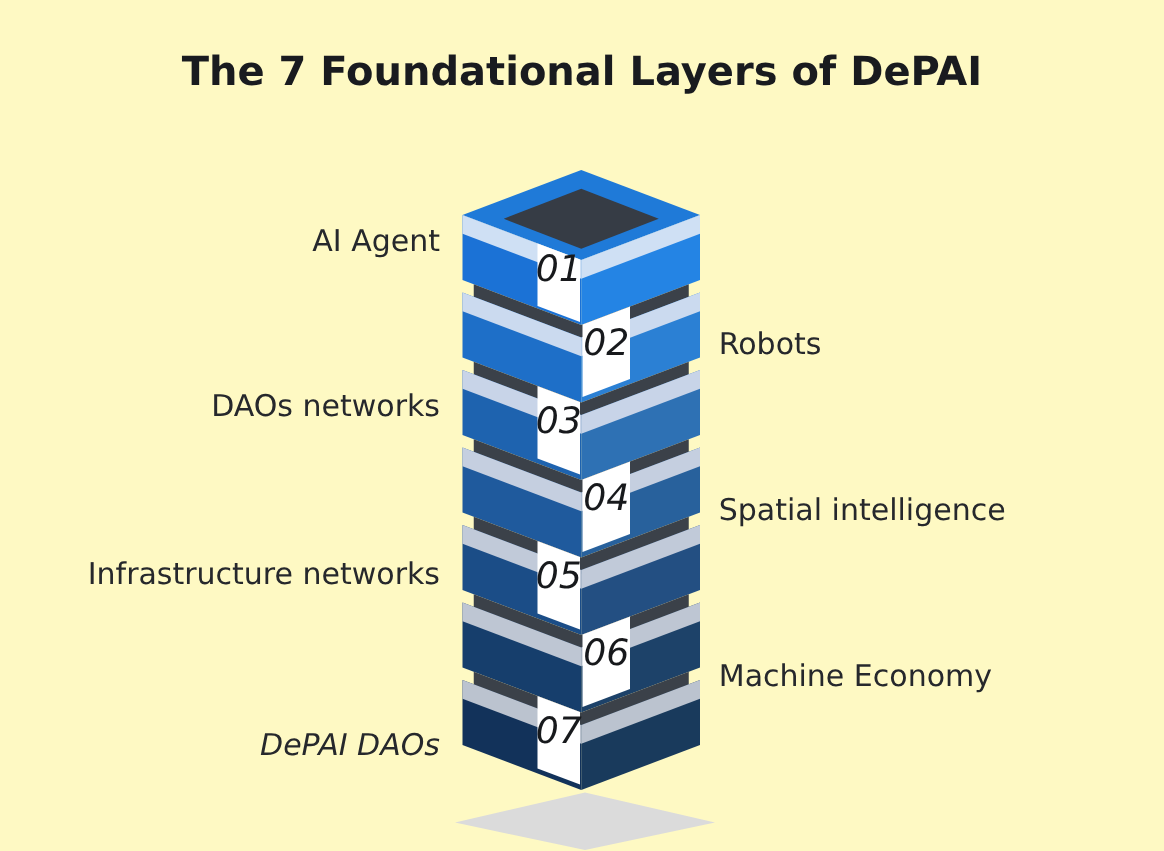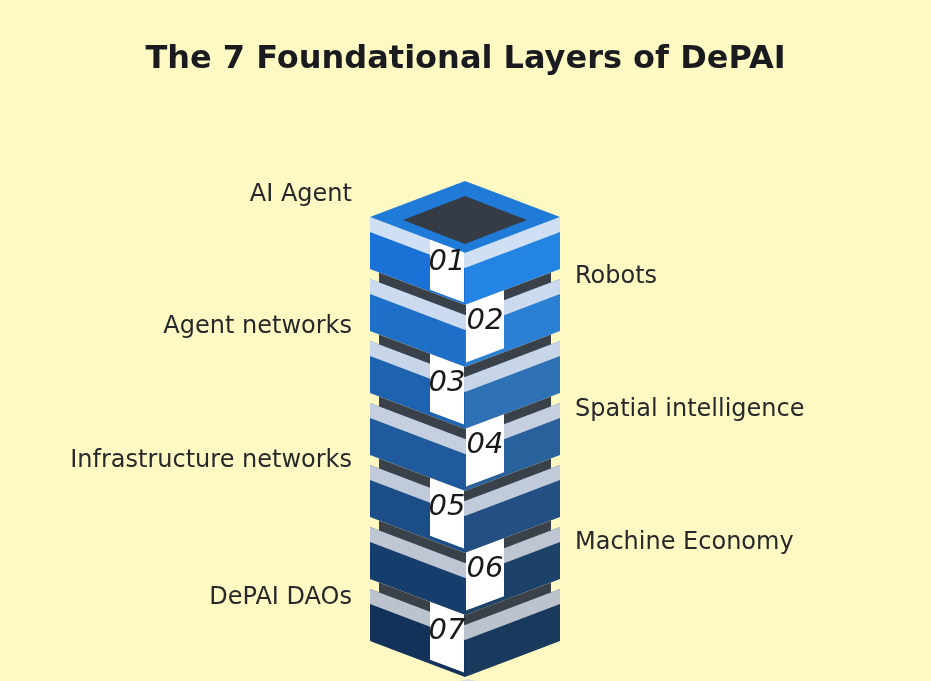--- a/index.html
+++ b/index.html
@@ -12,21 +12,21 @@
   }
   .title{
     position:absolute;
     top:38px;left:0;width:931px;
     text-align:center;
     font-size:32px;
     font-weight:bold;
     letter-spacing:0px;
     color:#191b1f;
   }
-  .tower-wrap{position:absolute;inset:0;margin-top:45px;}
+  .tower-wrap{position:absolute;inset:0;}
   .tower-wrap svg{position:absolute;left:0;top:0;}
   .lbl{
     position:absolute;
     font-size:24px;
     line-height:24px;
     color:#26282c;
     white-space:nowrap;
   }
   .lbl.side-left{right:579px;text-align:right;}
   .lbl.side-right{left:575px;text-align:left;margin-top:23px;}
@@ -101,19 +101,19 @@
         <polygon points="465.0,580.0 560.0,544.0 560.0,596.0 465.0,632.0" fill="#193a5c"></polygon>
         <polygon points="370.0,544.0 465.0,580.0 465.0,595.0 370.0,559.0" fill="#bbc3cf"></polygon>
         <polygon points="465.0,580.0 560.0,544.0 560.0,559.0 465.0,595.0" fill="#bbc3cf"></polygon>
         <polygon points="430.0,556.7 464.0,569.6 464.0,627.6 430.0,614.7" fill="#ffffff"></polygon>
         <text x="447" y="584" text-anchor="middle" dominant-baseline="central" fill="#17191c" class="num-text">07</text>
       </svg>
   </div>
 
   <div class="lbl lbl-0 side-left" style="color: rgb(38, 40, 44);">AI Agent</div>
   <div class="lbl lbl-1 side-right" style="color: rgb(38, 40, 44);">Robots</div>
-  <div class="lbl lbl-2 side-left" style="color: rgb(38, 40, 44);">Agent networks</div>
+  <div class="lbl lbl-2 side-left" style="color: rgb(38, 40, 44);">DAOs networks</div>
   <div class="lbl lbl-3 side-right" style="color: rgb(38, 40, 44);">Spatial intelligence</div>
   <div class="lbl lbl-4 side-left" style="color: rgb(38, 40, 44);">Infrastructure networks</div>
   <div class="lbl lbl-5 side-right" style="color: rgb(38, 40, 44);">Machine Economy</div>
-  <div class="lbl lbl-6 side-left" style="color: rgb(38, 40, 44);">DePAI DAOs</div>
+  <div class="lbl lbl-6 side-left" style="color: rgb(38, 40, 44); font-style: italic;">DePAI DAOs</div>
 
 </div>
 
 </body></html>

